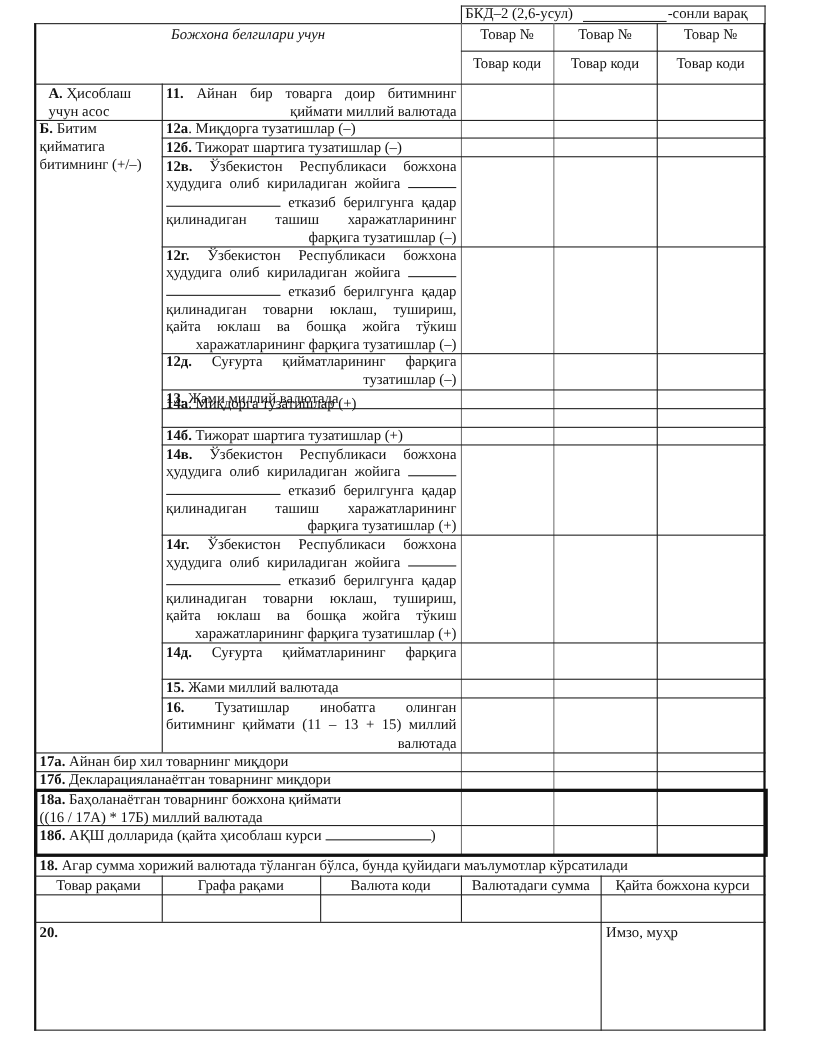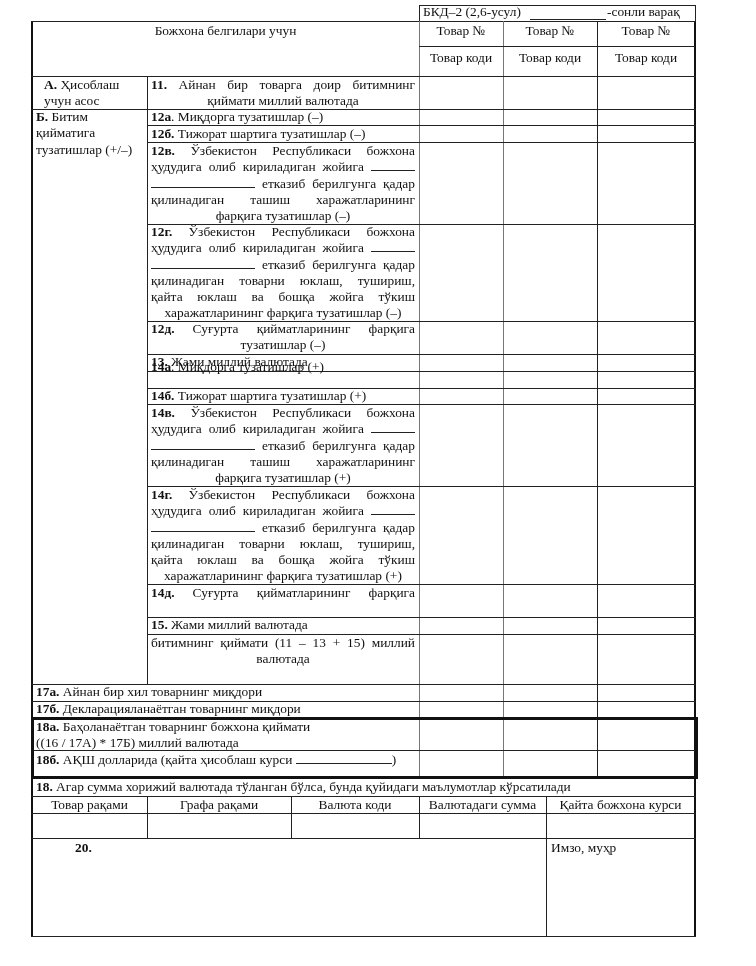--- a/index.html
+++ b/index.html
@@ -4,21 +4,21 @@
   <style>
     html, body { margin: 0; padding: 0; background: #ffffff; }
     body { width: 756px; height: 966px; position: relative; overflow: hidden;
            font-family: "Liberation Serif", "DejaVu Serif", serif; color: #111; }
     .hl { position: absolute; height: 0; border-top: 1px solid #222; }
     .vl { position: absolute; width: 0; border-left: 1px solid #222; }
     .vl.thick { border-left: 2px solid #111; }
     .vl.grey { border-left-color: #777; }
     .t { position: absolute; font-size: 13.4px; line-height: 16.3px; white-space: nowrap; }
     .j-line { display: block; text-align: justify; text-align-last: justify; height: 16.3px; overflow: hidden; }
-    .j-last { display: block; text-align: center; height: 16.3px; }
+    .j-last { display: block; text-align: right; height: 16.3px; }
     b { font-weight: bold; }
     .center { text-align: center; }
     .cell { position: absolute; box-sizing: border-box; }
     .blank { display: inline-block; border-bottom: 1px solid #222; height: 11px; vertical-align: baseline; }
     .boxthick { position: absolute; border: 3px solid #111; box-sizing: border-box; pointer-events: none; }
   </style>
 </head>
 <body>
 
 <div class="hl" style="left:419px; top:5px; width:277px;"></div>
@@ -62,37 +62,37 @@
 <div class="hl" style="left:31px; top:813px; width:665px;"></div>
 <div class="hl" style="left:31px; top:838px; width:665px;"></div>
 
 <div class="boxthick" style="left:31px; top:717px; width:667px; height:62px;"></div>
 
 <div class="vl" style="left:147px; top:796px; height:42px;"></div>
 <div class="vl" style="left:291px; top:796px; height:42px;"></div>
 <div class="vl" style="left:419px; top:796px; height:42px;"></div>
 <div class="vl" style="left:546px; top:796px; height:141px;"></div>
 
-<div class="t center" style="left:32px; top:23px; width:387px;">Божхона белгилари учун</div>
+<div class="t center" style="left:32px; top:23px; width:387px;font-style:italic;">Божхона белгилари учун</div>
 
 <div class="t center" style="left:419px; top:23px; width:84px;">Товар №</div>
 <div class="t center" style="left:503px; top:23px; width:94px;">Товар №</div>
 <div class="t center" style="left:597px; top:23px; width:98px;">Товар №</div>
 <div class="t center" style="left:419px; top:50px; width:84px;">Товар коди</div>
 <div class="t center" style="left:503px; top:50px; width:94px;">Товар коди</div>
 <div class="t center" style="left:597px; top:50px; width:98px;">Товар коди</div>
 
 <div class="t" style="left:44px; top:77px;">
   <b>А.</b> <span>Ҳисоблаш</span><br>
   <span>учун асос</span>
 </div>
 <div class="t" style="left:36px; top:109px;">
   <b>Б.</b> <span>Битим</span><br>
   <span>қийматига</span><br>
-  <span>тузатишлар (+/–)</span>
+  <span>битимнинг (+/–)</span>
 </div>
 
 <div class="t" style="left:151px; top:77px; width:264px;">
   <span class="j-line"><b>11.</b> <span>Айнан бир товарга доир битимнинг</span></span>
   <span class="j-last">қиймати миллий валютада</span>
 </div>
 
 <div class="t" style="left:151px; top:109px;"><b>12а</b><span>. Миқдорга тузатишлар (–)</span></div>
 
 <div class="t" style="left:151px; top:126px;"><b>12б.</b><span> Тижорат шартига тузатишлар (–)</span></div>
@@ -142,20 +142,21 @@
   <span class="j-last">харажатларининг фарқига тузатишлар (+)</span>
 </div>
 
 <div class="t" style="left:151px; top:585px; width:264px;">
   <span class="j-line"><b>14д.</b> <span>Суғурта қийматларининг фарқига</span></span>
 </div>
 
 <div class="t" style="left:151px; top:617px;"><b>15.</b><span> Жами миллий валютада</span></div>
 
 <div class="t" style="left:151px; top:635px; width:264px;">
+  <span class="j-line"><b>16.</b> <span>Тузатишлар инобатга олинган</span></span>
   <span class="j-line">битимнинг қиймати (11 – 13 + 15) миллий</span>
   <span class="j-last">валютада</span>
 </div>
 
 <div class="t" style="left:36px; top:684px;"><b>17а.</b><span> Айнан бир хил товарнинг миқдори</span></div>
 <div class="t" style="left:36px; top:701px;"><b>17б.</b><span> Декларацияланаётган товарнинг миқдори</span></div>
 
 <div class="t" style="left:36px; top:719px;">
   <b>18а.</b><span> Баҳоланаётган товарнинг божхона қиймати</span><br>
   <span>((16 / 17А) * 17Б) миллий валютада</span>
@@ -170,21 +171,21 @@
 <div class="t center" style="left:291px; top:797px; width:128px;">Валюта коди</div>
 <div class="t center" style="left:419px; top:797px; width:127px;">Валютадаги сумма</div>
 <div class="t center" style="left:546px; top:797px; width:149px;">Қайта божхона курси</div>
 
 <div class="cell" style="left:33px; top:814px; width:113px; height:23px;"></div>
 <div class="cell" style="left:148px; top:814px; width:142px; height:23px;"></div>
 <div class="cell" style="left:292px; top:814px; width:126px; height:23px;"></div>
 <div class="cell" style="left:420px; top:814px; width:125px; height:23px;"></div>
 <div class="cell" style="left:547px; top:814px; width:147px; height:23px;"></div>
 
-<div class="t" style="left:36px; top:840px;margin-left:39px;"><b>20.</b></div>
+<div class="t" style="left:36px; top:840px;"><b>20.</b></div>
 <div class="cell" style="left:33px; top:856px; width:512px; height:79px;"></div>
 <div class="t" style="left:551px; top:840px;">Имзо, муҳр</div>
 <div class="cell" style="left:547px; top:856px; width:147px; height:79px;"></div>
 
 <div id="goods-cells">
     <div class="cell" style="left: 420px; top: 77px; width: 82px; height: 32px;"></div>
     <div class="cell" style="left: 504px; top: 77px; width: 92px; height: 32px;"></div>
     <div class="cell" style="left: 598px; top: 77px; width: 95px; height: 32px;"></div>
     <div class="cell" style="left: 420px; top: 110px; width: 82px; height: 15px;"></div>
     <div class="cell" style="left: 504px; top: 110px; width: 92px; height: 15px;"></div>

